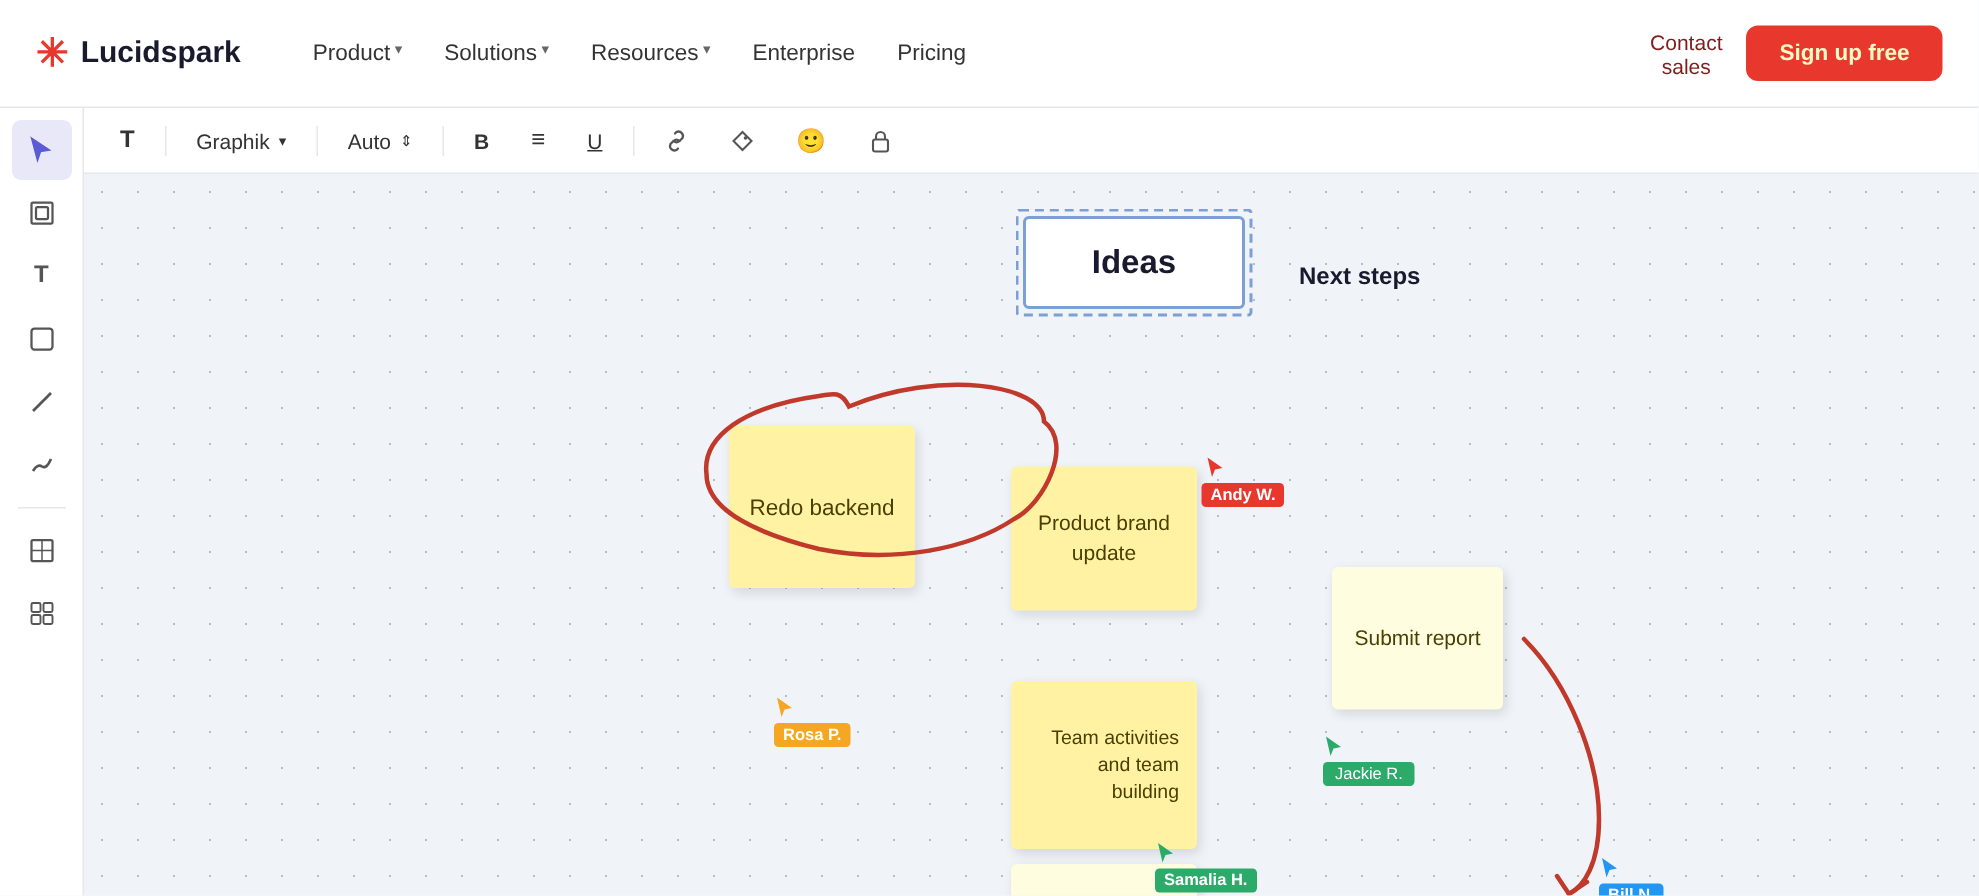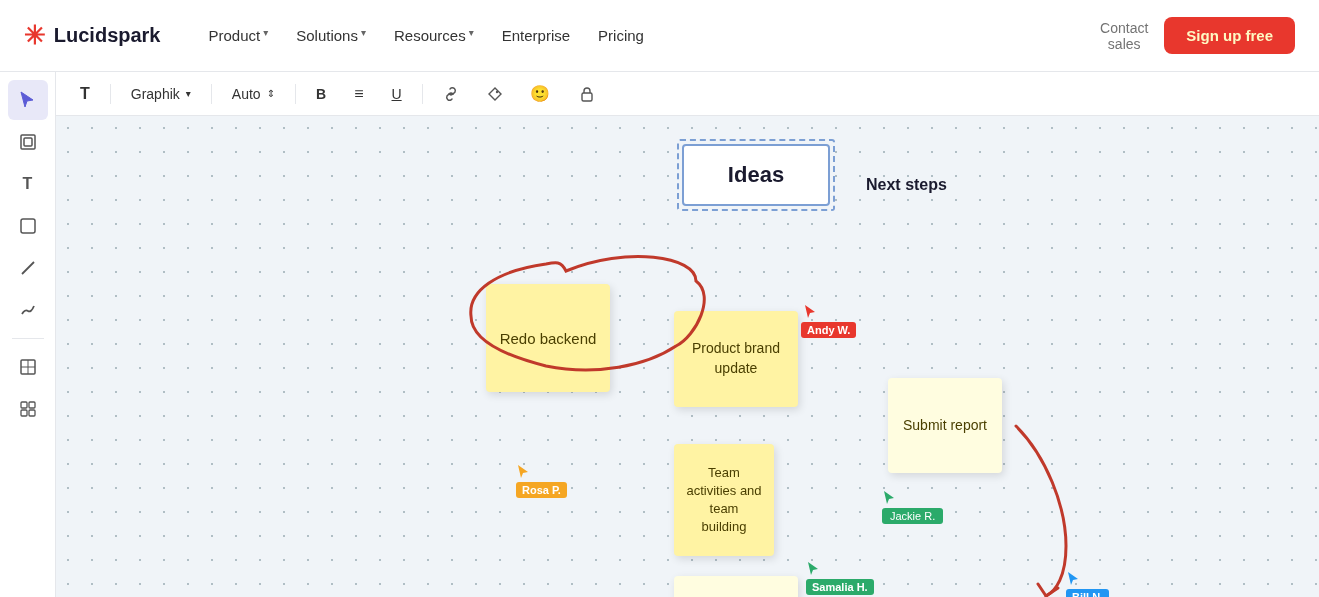--- a/index.html
+++ b/index.html
@@ -14,21 +14,21 @@
     .logo-asterisk { color: #e8372d; font-size: 26px; font-weight: 900; }
     .logo-text { font-size: 20px; font-weight: 700; color: #1a1a2e; }
     .nav-links { display: flex; align-items: center; gap: 4px; flex: 1; }
     .nav-item {
       display: flex; align-items: flex-start; gap: 3px; padding: 8px 12px;
       font-size: 15px; color: #333; cursor: pointer; border-radius: 4px;
       white-space: nowrap;
     }
     .nav-chevron { font-size: 10px; color: #666; }
     .nav-right { display: flex; align-items: center; gap: 16px; }
-    .contact-sales { font-size: 14px; font-weight: 500; color: #737373; text-align: center; cursor: pointer; }
+    .contact-sales { font-size: 14px; font-weight: 500; color: #7f1d1d; text-align: center; cursor: pointer; }
     .signup-btn {
       background: #e8372d; color: #fef9c3; border: none; border-radius: 8px;
       padding: 10px 22px; font-size: 15px; font-weight: 700; cursor: pointer;
     }
 
     
     .canvas-container {
       display: flex; width: 1319px; height: 525px; background: #f0f4f8; position: relative;
     }
 
@@ -228,21 +228,21 @@
     <div class="section-label" style="left: 810px; top: 60px;">Next steps</div>
 
     <div class="sticky sticky-yellow" style="left: 430px; top: 168px; width: 124px; height: 108px; font-size: 15px;">
       Redo backend
     </div>
 
     <div class="sticky sticky-yellow" style="left: 618px; top: 195px; width: 124px; height: 96px; font-size: 14px;">
       Product brand update
     </div>
 
-    <div class="sticky sticky-yellow" style="left: 618px; top: 328px; width: 100px; height: 112px; font-size: 13px;">
+    <div class="sticky sticky-yellow" style="left: 618px; top: 338px; width: 124px; height: 112px; font-size: 13px; text-align: right;">
       Team activities and team building
     </div>
 
     <div class="sticky sticky-light" style="left: 618px; top: 460px; width: 124px; height: 88px; font-size: 14px;">
       Performance check-ins
     </div>
 
     <div class="sticky sticky-light" style="left: 832px; top: 262px; width: 114px; height: 95px; font-size: 14px;">
       Submit report
     </div>
@@ -263,21 +263,21 @@
       <div style="background:#e8372d; color:#fff; font-size:11px; font-weight:600; padding:2px 6px; border-radius:3px; white-space:nowrap; margin-top:2px;">Andy W.</div>
     </div>
 
     <div style="position:absolute; left:460px; top:348px;">
       <svg width="14" height="16" viewBox="0 0 14 16" style="display:block;">
         <path d="M2 1L12 8L7 9L5 14L2 1Z" fill="#f5a623"></path>
       </svg>
       <div style="background:#f5a623; color:#fff; font-size:11px; font-weight:600; padding:2px 6px; border-radius:3px; white-space:nowrap; margin-top:2px;">Rosa P.</div>
     </div>
 
-    <div style="position:absolute; left:714px; top:445px;margin-left:36px;">
+    <div style="position:absolute; left:714px; top:445px;">
       <svg width="14" height="16" viewBox="0 0 14 16" style="display:block;">
         <path d="M2 1L12 8L7 9L5 14L2 1Z" fill="#2baa6a"></path>
       </svg>
       <div style="background:#2baa6a; color:#fff; font-size:11px; font-weight:600; padding:2px 6px; border-radius:3px; white-space:nowrap; margin-top:2px;">Samalia H.</div>
     </div>
 
     <div style="position:absolute; left:826px; top:374px;">
       <svg width="14" height="16" viewBox="0 0 14 16" style="display:block;">
         <path d="M2 1L12 8L7 9L5 14L2 1Z" fill="#2baa6a"></path>
       </svg>

